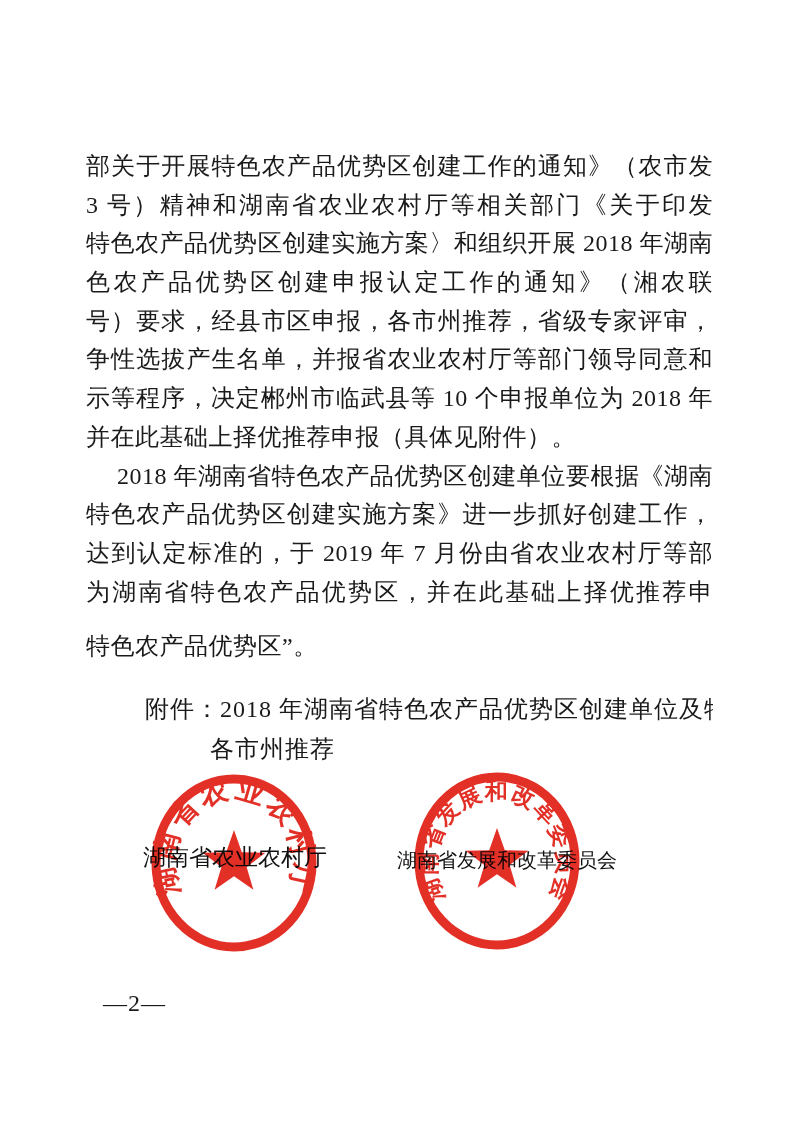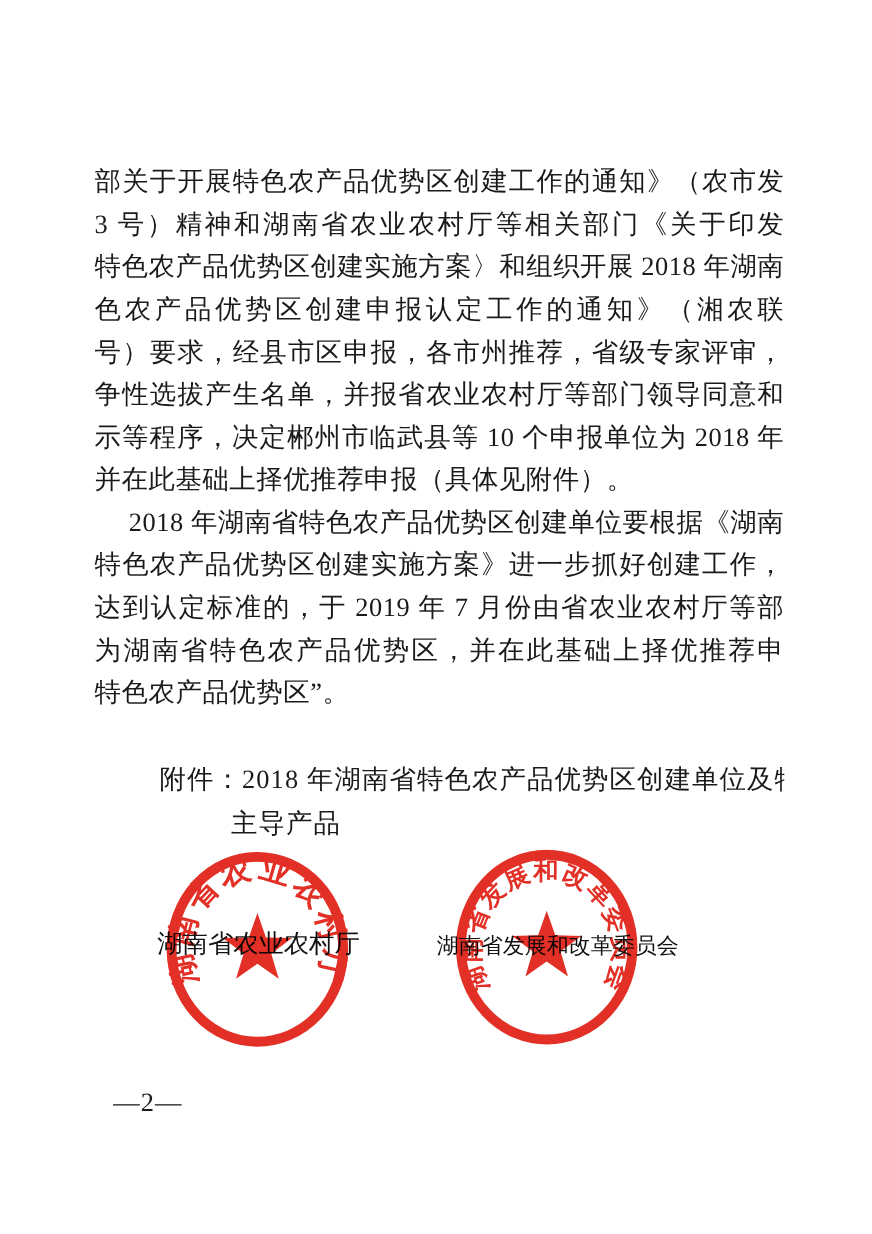--- a/index.html
+++ b/index.html
@@ -24,21 +24,21 @@
     line-height: 38.7px;
     font-size: 24px;
     letter-spacing: 0.5px;
     overflow: hidden;
     text-align: justify;
     text-align-last: justify;
     white-space: normal;
   }
   .para1 .line:last-child { text-align-last: left; }
   .para2 .line:first-child { padding-left: 31px; }
-  .para2 .line:last-child { text-align-last: left; }
+  .para2 .line:last-child { text-align-last: left; margin-top: 16px; }
   .attachment {
     position: absolute;
     left: 145px;
     top: 689px;
     width: 568px;
   }
   .attach-line {
     height: 40px;
     line-height: 40px;
     font-size: 24px;
@@ -98,21 +98,21 @@
         <div class="line">2018 年湖南省特色农产品优势区创建单位要根据《湖南省</div>
         <div class="line">特色农产品优势区创建实施方案》进一步抓好创建工作，经创建</div>
         <div class="line">达到认定标准的，于 2019 年 7 月份由省农业农村厅等部门认定</div>
         <div class="line">为湖南省特色农产品优势区，并在此基础上择优推荐申报“中国</div>
         <div class="line">特色农产品优势区”。</div>
       </div>
   </div>
 
   <div class="attachment">
     <div class="attach-line">附件：2018 年湖南省特色农产品优势区创建单位及特色</div>
-    <div class="attach-line cont">主导产品</div>
+    <div class="attach-line cont">各市州推荐</div>
   </div>
 
   <div class="signature sig-left">湖南省农业农村厅</div>
   <div class="signature sig-right">湖南省发展和改革委员会</div>
 
   <svg class="seal seal-left" width="170" height="178" viewBox="0 0 170 178">
     <ellipse cx="85" cy="89" rx="78" ry="84" fill="none" stroke-width="9" stroke="#e2241b"></ellipse>
     <polygon points="85,56 92.8,78.3 116.4,78.8 97.6,93.1 104.4,115.7 85,102.2 65.6,115.7 72.4,93.1 53.6,78.8 77.2,78.3" fill="#e2241b"></polygon>
     <path id="seal-arc-left" d="M 39 130 A 60 64 0 1 1 131 130" fill="none"></path>
     <text font-size="28" letter-spacing="4" fill="#e2241b">

